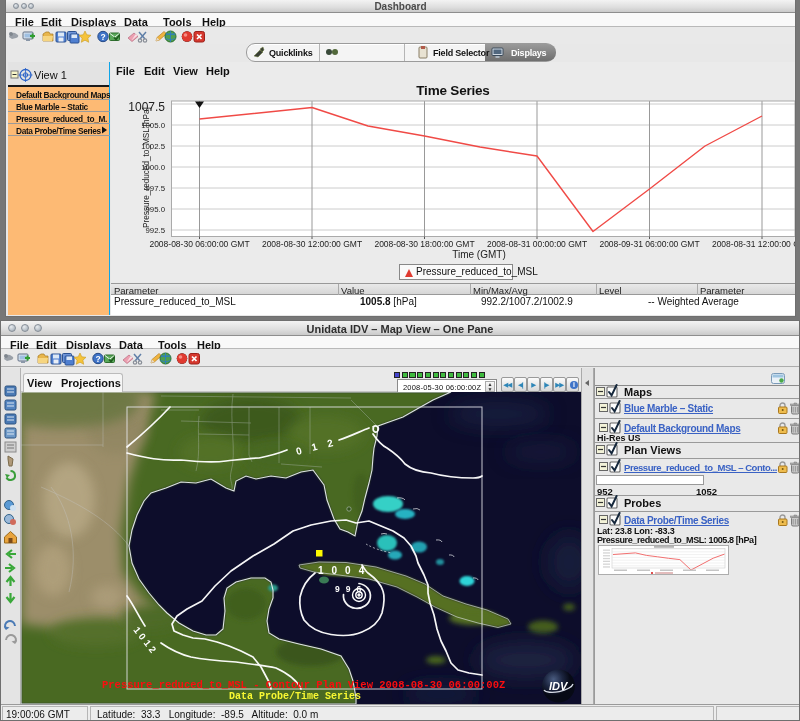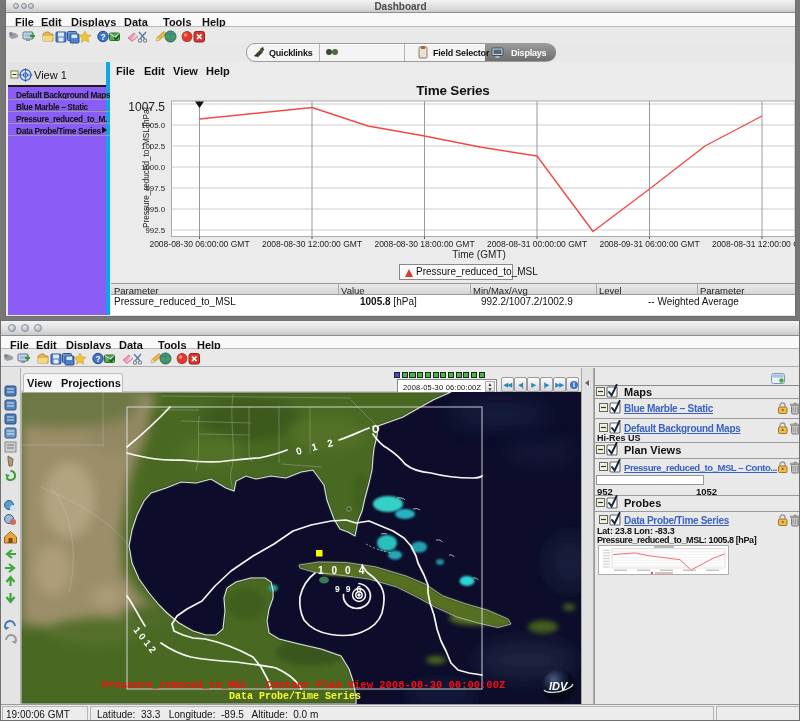--- a/index.html
+++ b/index.html
@@ -84,21 +84,21 @@
         <rect x="174" y="2" width="4" height="3" fill="#b05a4a"></rect>
   <rect x="245" y="4" width="11" height="7.5" rx="1" fill="#cfd8e2" stroke="#3a4a5a"></rect>
         <rect x="246.5" y="5.5" width="8" height="4.5" fill="#51677e"></rect>
         <rect x="248.5" y="12" width="4" height="2" fill="#aab4be"></rect>
  </svg>
  <span class="abs" style="left:22px;top:4px;font-size:9px;font-weight:700;color:#111;letter-spacing:-0.2px">Quicklinks</span>
  <span class="abs" style="left:96px;top:20px;font-size:15px;font-weight:700;color:#111;letter-spacing:-0.2px">Data Choosers</span>
  <span class="abs" style="left:186px;top:4px;font-size:9px;font-weight:700;color:#111;letter-spacing:-0.2px">Field Selector</span>
  <span class="abs" style="left:264px;top:4px;font-size:9px;font-weight:700;color:#fff;letter-spacing:-0.2px">Displays</span>
 </div>
- <div class="abs" style="left:2px;top:62px;width:102px;height:253px;background:#8b5cf6;border-right:4px solid #0ea5e9">
+ <div class="abs" style="left:2px;top:62px;width:102px;height:253px;background:#fdba74;border-right:1px solid #0ea5e9">
  <div class="abs" style="left:0;top:0;width:100%;height:25px;background:#e3e3e3;border-bottom:2px solid #1a1a1a">
   <svg width="100" height="25" style="position:absolute" xmlns="http://www.w3.org/2000/svg">
    <rect x="3" y="9" width="7" height="7" fill="#f8f6c8" stroke="#777"></rect>
           <path d="M4.5,12.5 h4" stroke="#333" stroke-width="1"></path>
    <circle cx="17.5" cy="13" r="5.5" fill="none" stroke="#2a62c8" stroke-width="1.3"></circle>
           <circle cx="17.5" cy="13" r="2.2" fill="none" stroke="#2a62c8" stroke-width="1"></circle>
           <path d="M17.5,6 v14 M10.5,13 h14" stroke="#2a62c8" stroke-width=".8"></path>
   </svg>
   <span class="abs" style="left:26px;top:6.5px;font-size:11px;color:#111">View 1</span>
  </div>
@@ -183,20 +183,21 @@
   <span class="abs" style="left:370px">992.2/1007.2/1002.9</span>
   <span class="abs" style="left:537px">-- Weighted Average</span>
  </div>
 </div>
 </div>
 <div id="win2">
  <div class="tbar" style="top:0;height:15px">
   <div class="tl" style="left:7px;top:3px;width:8px;height:8px"></div>
   <div class="tl" style="left:20px;top:3px;width:8px;height:8px"></div>
   <div class="tl" style="left:33px;top:3px;width:8px;height:8px"></div>
+  <div class="ttext" style="top:2px;font-size:11px;color:#2e2e2e">Unidata IDV – Map View – One Pane</div>
  </div>
  <div class="mbar" style="top:15px;height:13px">
   <span style="left:9px">File</span>
       <span style="left:35px">Edit</span>
       <span style="left:65px">Displays</span>
       <span style="left:118px">Data</span>
       <span style="left:157px">Tools</span>
       <span style="left:196px">Help</span>
  </div>
  <div class="toolbar" style="top:28px;height:18px;border-bottom:1px solid #adadad">

